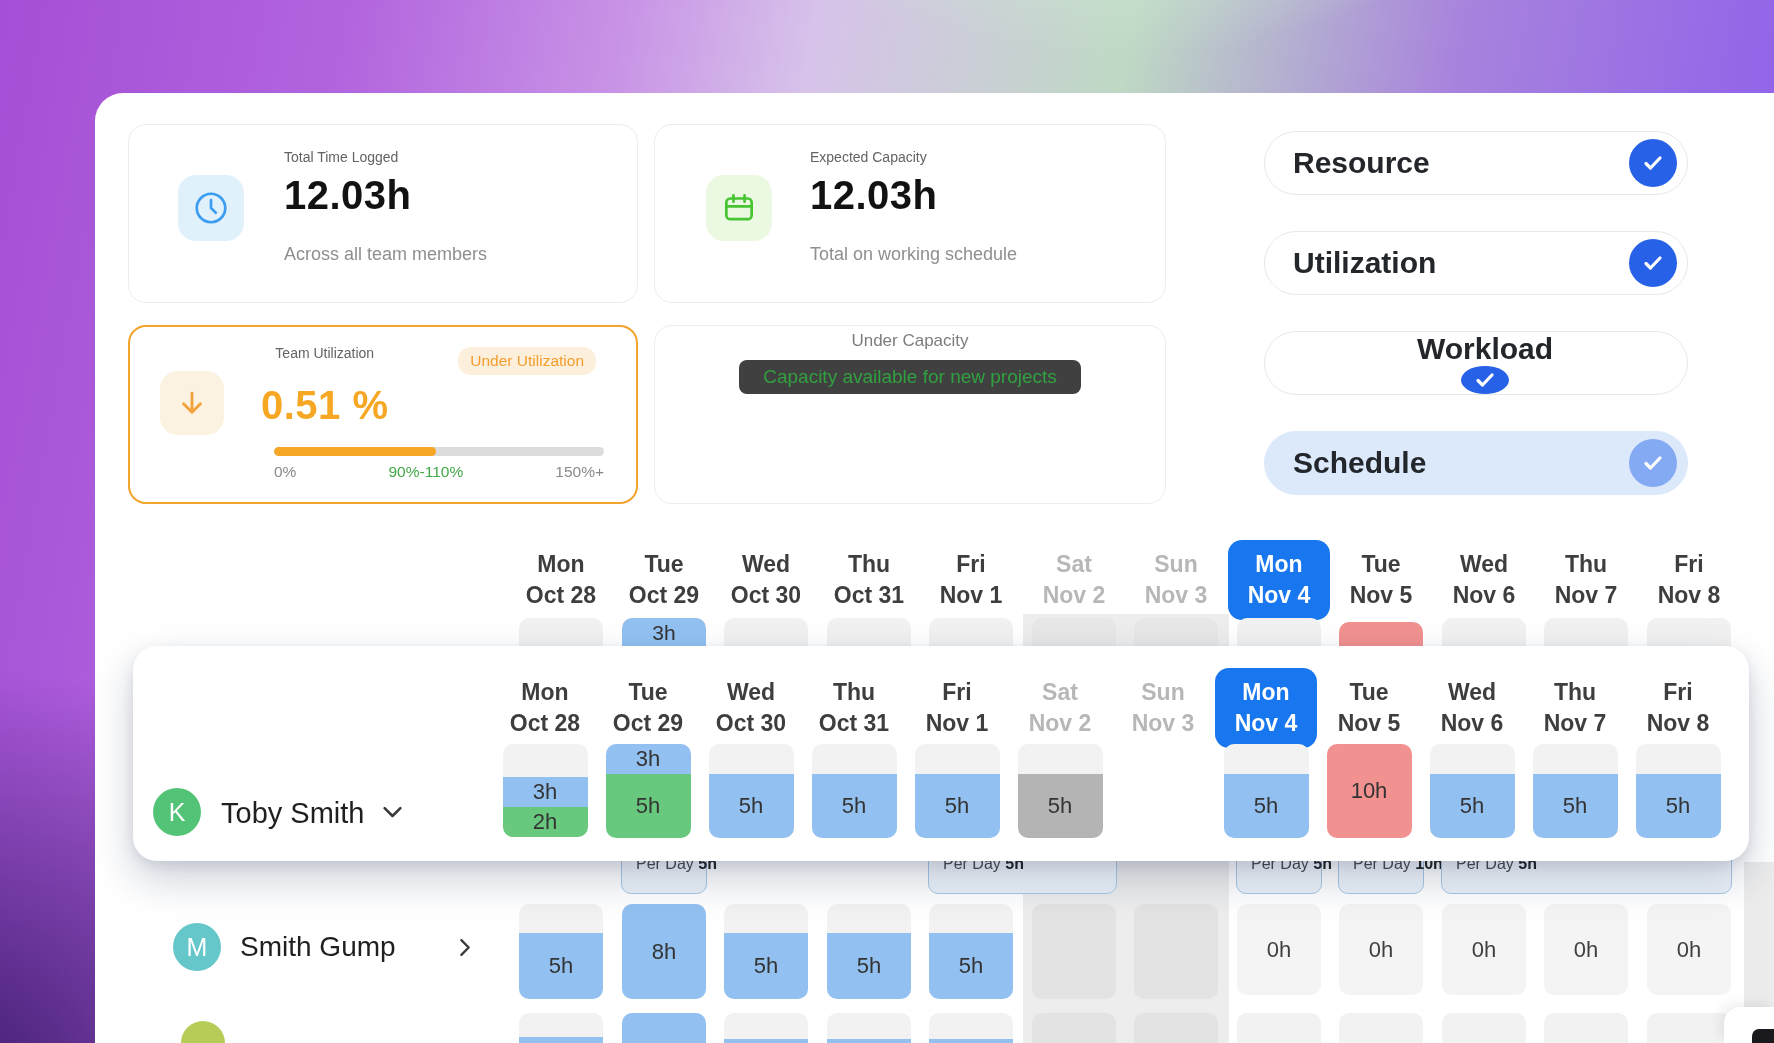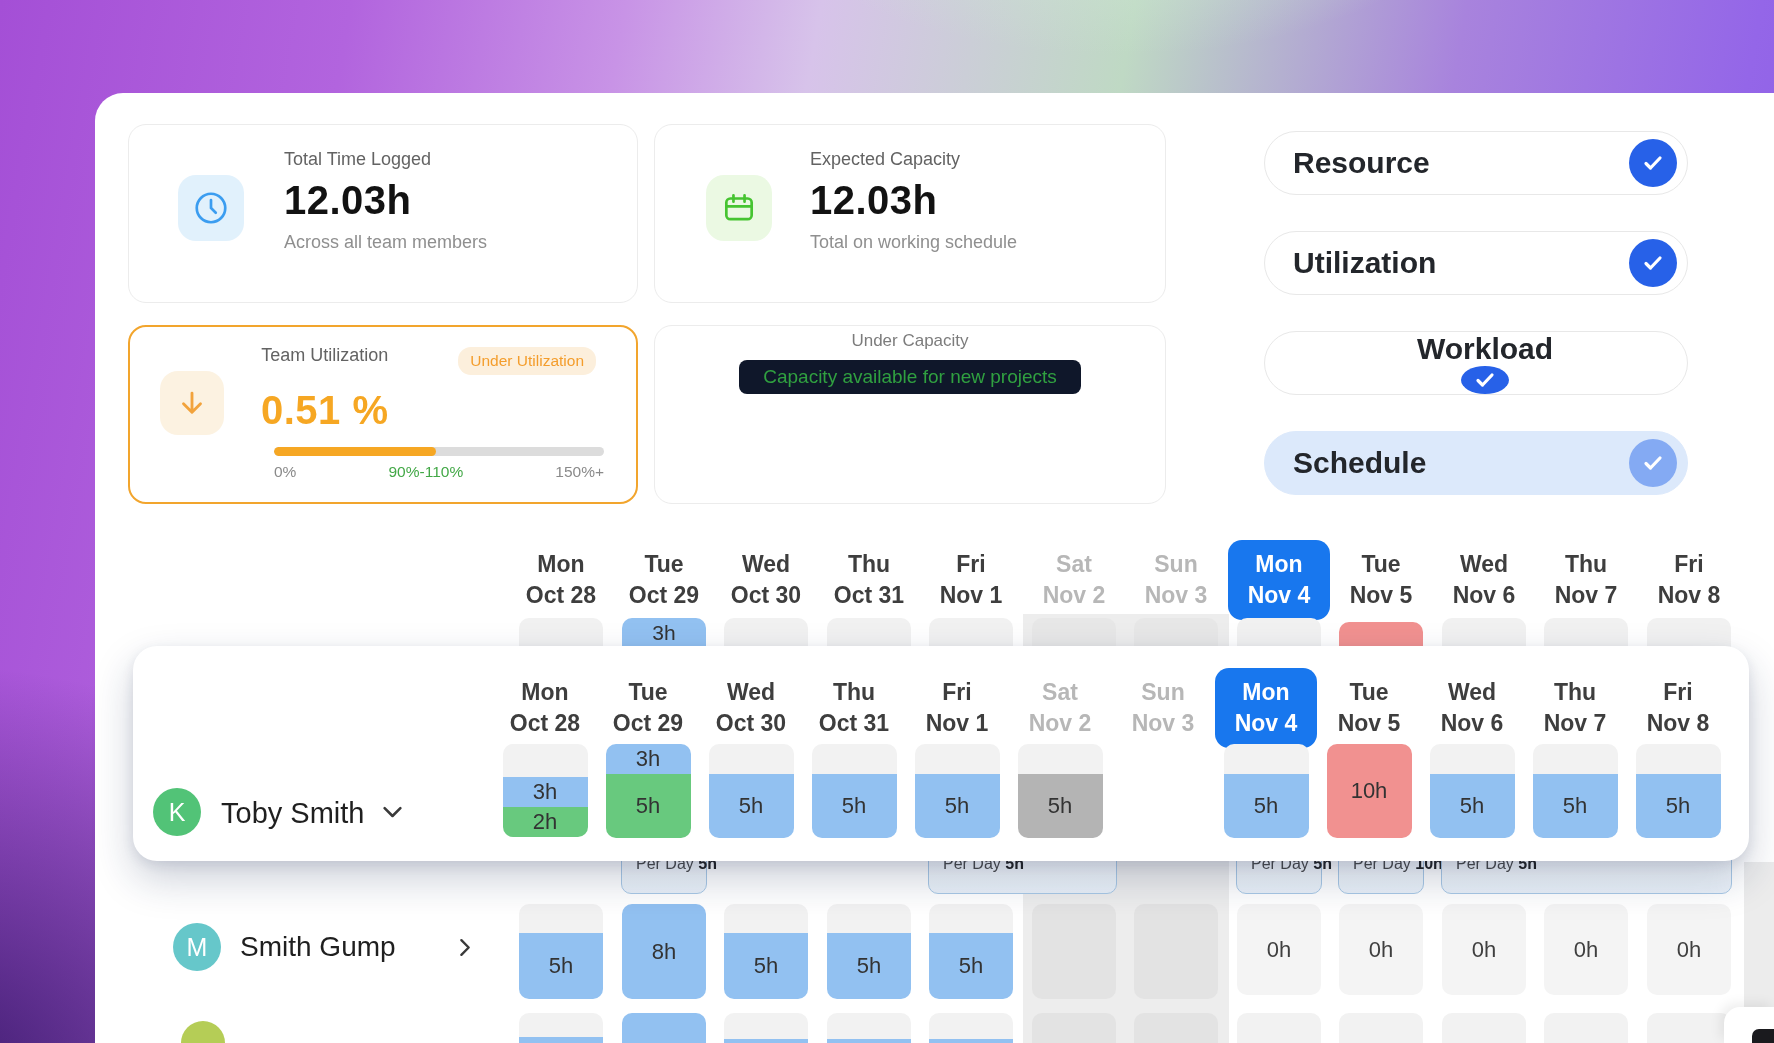--- a/index.html
+++ b/index.html
@@ -15,33 +15,33 @@
   .card1{left:128px;top:124px;width:510px;height:179px;}
   .card2{left:654px;top:124px;width:512px;height:179px;}
   .card3{left:128px;top:325px;width:510px;height:179px;border:2px solid #f2a52d;}
   .card4{left:654px;top:325px;width:512px;height:179px;text-align:center;}
   .icon-box{position:absolute;width:66px;height:66px;border-radius:18px;display:flex;align-items:center;justify-content:center;}
   .card1 .icon-box{left:49px;top:50px;background:#e1f1fc;}
   .card2 .icon-box{left:51px;top:50px;background:#ebf9e3;}
   .card3 .icon-box{left:30px;top:44px;width:64px;height:64px;background:#fcf2e1;}
   .stat-body{position:absolute;left:155px;top:24px;}
   .card3 .stat-body{left:131px;top:18px;text-align:center;}
-  .stat-title{font-size:18px;color:#636363;}
+  .stat-title{font-size:14px;color:#636363;}
   .stat-value{font-size:40px;font-weight:700;color:#121212;margin-top:8px;letter-spacing:.5px;}
-  .stat-sub{font-size:18px;color:#8f8f8f;margin-top:9px;}
+  .stat-sub{font-size:18px;color:#8f8f8f;margin-top:26px;}
   .card3 .stat-value{color:#f6a723;margin-top:22px;}
   .util-badge{position:absolute;right:40px;top:20px;background:#fcefdc;color:#f49d2c;font-size:15.5px;padding:5px 12px;border-radius:13px;}
   .progress{position:absolute;left:144px;top:120px;width:330px;height:9px;background:#dcdcdc;border-radius:5px;overflow:hidden;}
   .progress-fill{height:100%;background:#f6a723;border-radius:5px;}
   .scale{position:absolute;left:144px;top:136px;width:330px;display:flex;justify-content:space-between;font-size:15.5px;color:#8a8a8a;}
   .scale .mid{color:#43a847;}
   .v-title{margin-top:17px;font-size:21px;color:#636363;}
   .v-value{font-size:43px;font-weight:700;color:#35a043;margin-top:3px;letter-spacing:.5px;}
   .v-sub{font-size:17px;color:#7c7c7c;margin-top:5px;}
-  .v-badge{display:inline-block;margin-top:9px;background:#0f172a;color:#30a040;font-size:19px;padding:6px 24px;border-radius:8px;}
+  .v-badge{display:inline-block;margin-top:9px;background:#404040;color:#30a040;font-size:19px;padding:6px 24px;border-radius:8px;}
   
   #views{position:absolute;left:1264px;top:131px;width:424px;z-index:4;}
   .pill{position:absolute;left:0;width:424px;height:64px;background:#fff;border:1.5px solid #e8e8e8;border-radius:33px;
     display:flex;align-items:center;justify-content:space-between;padding:0 10px 0 28px;box-sizing:border-box;
     font-size:30px;font-weight:600;color:#23262b;cursor:pointer;}
   .pill.active{background:#dce9fb;border-color:#dce9fb;}
   .chk{width:48px;height:48px;border-radius:50%;background:#2761e8;display:flex;align-items:center;justify-content:center;}
   .pill.active .chk{background:#84aaf3;}
   
   .wknd-band{position:absolute;left:1023px;top:614px;width:206px;height:429px;background:#ededed;z-index:2;}

